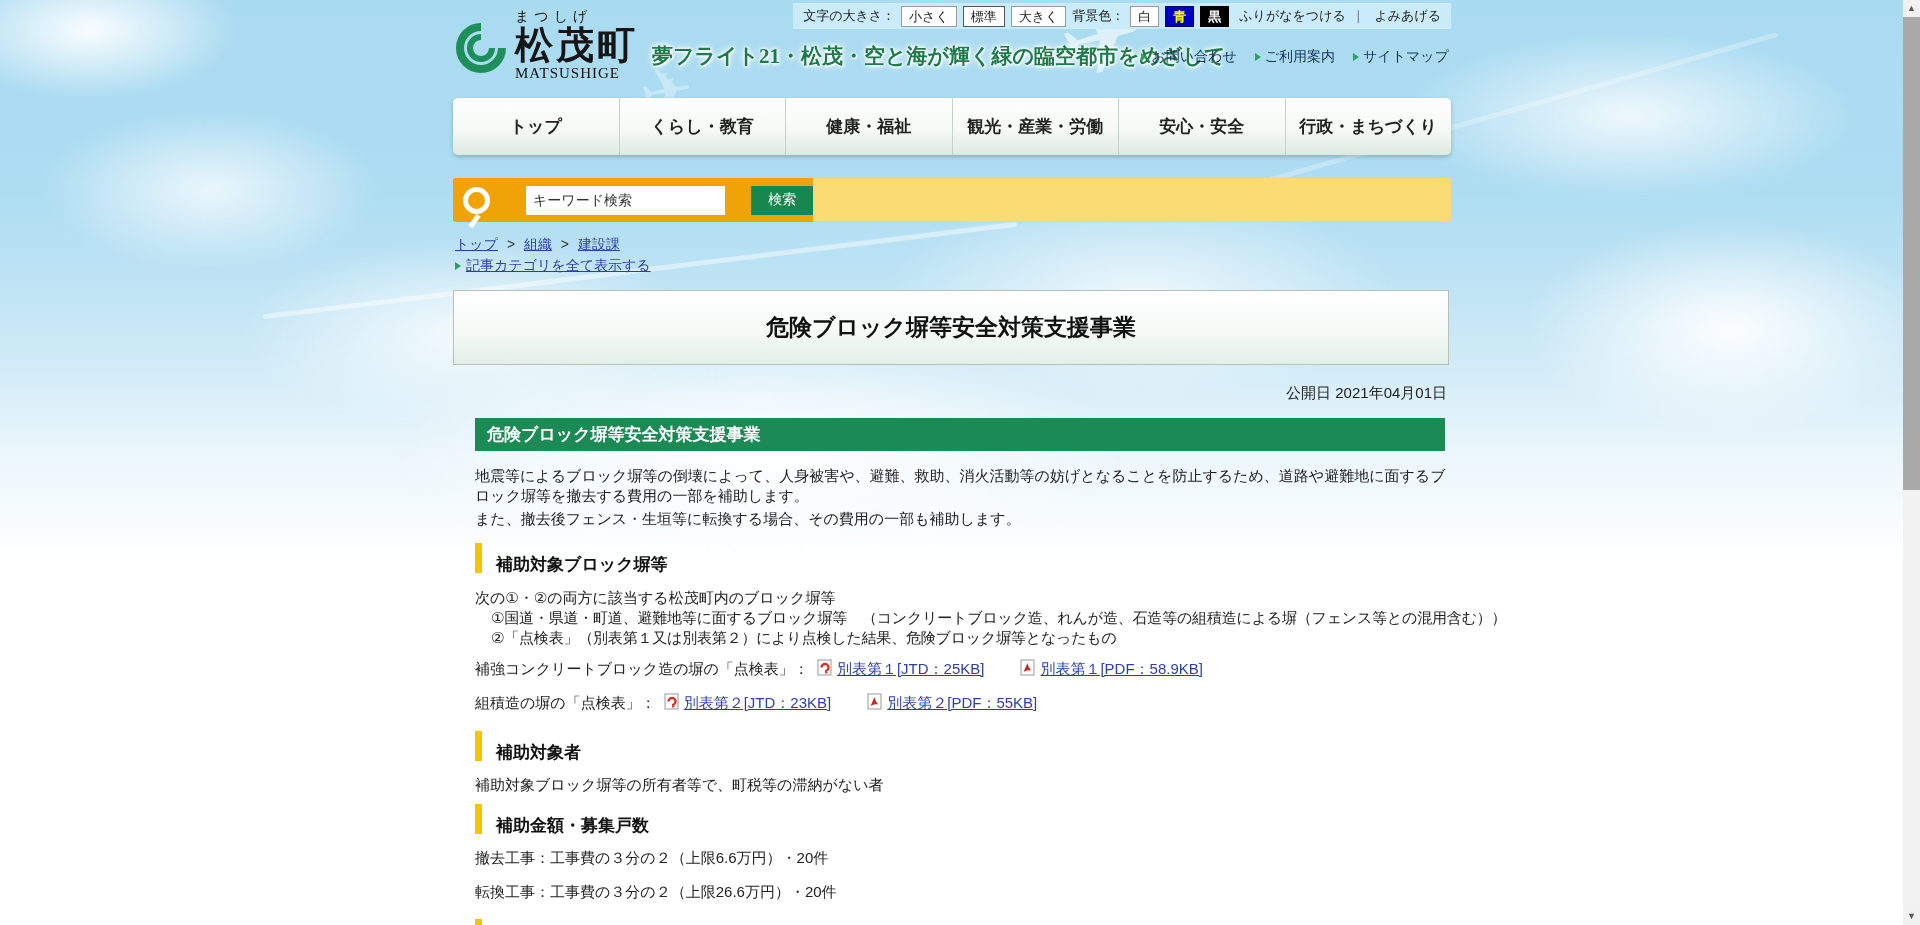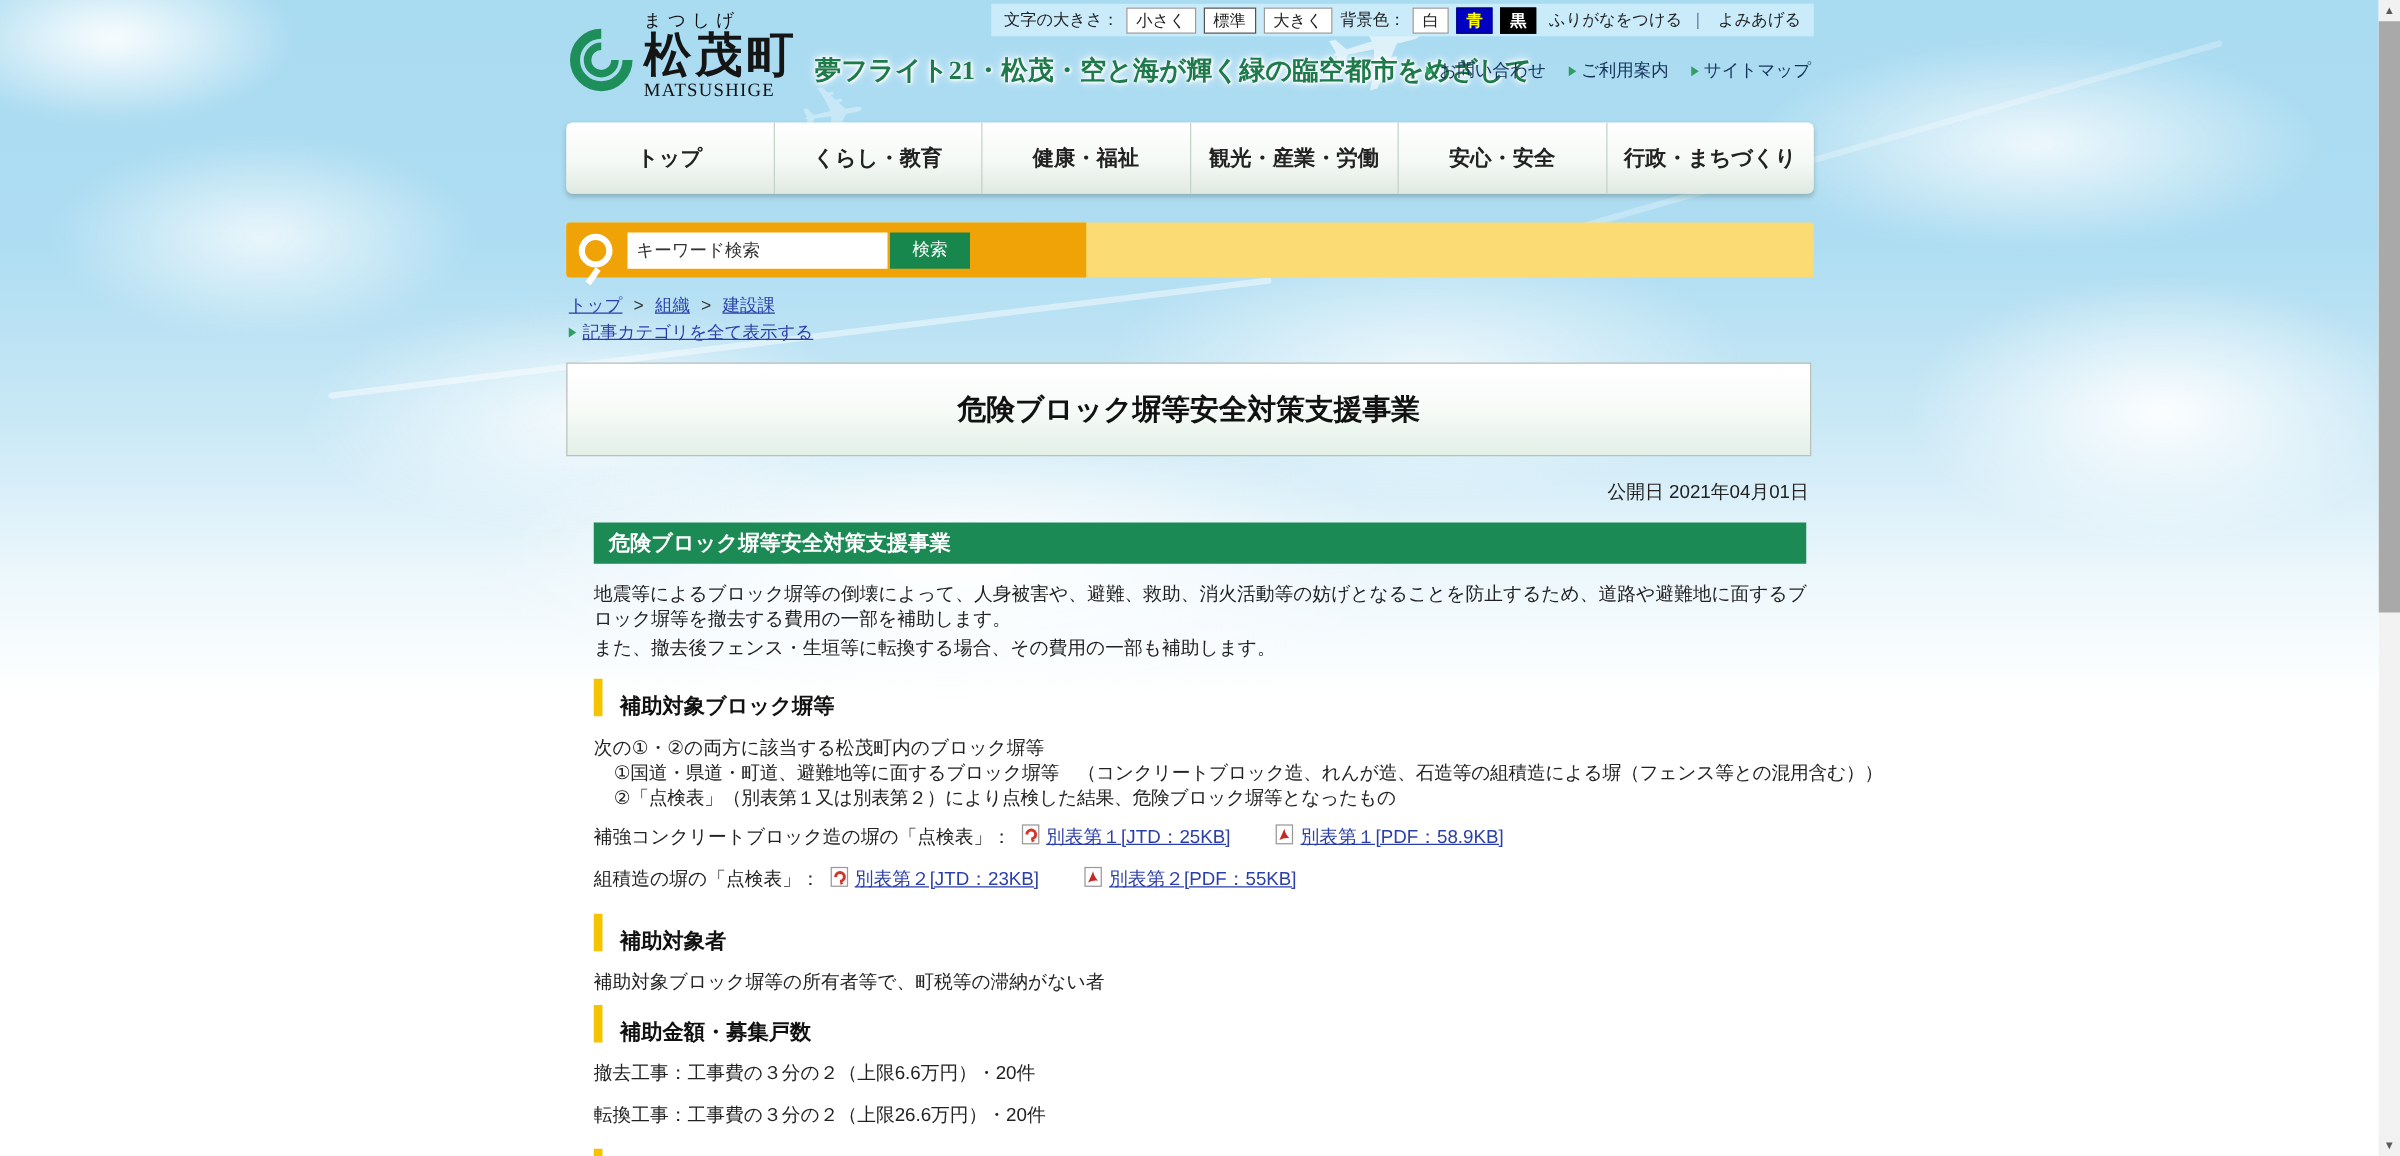--- a/index.html
+++ b/index.html
@@ -68,22 +68,22 @@
   
   .nav { position:absolute; top:98px; left:0; width:998px; height:57px; display:flex;
          background:linear-gradient(180deg,#FFFFFF 0%,#F5F9F5 55%,#DFE9E1 100%);
          border-radius:5px; box-shadow:0 2px 4px rgba(40,70,50,.28); overflow:hidden; }
   .nav-item { flex:1; display:flex; align-items:center; justify-content:center; font-size:17px; font-weight:bold;
               color:#222; border-right:1px solid #C5D2C8; cursor:pointer; }
   .nav-item:last-child { border-right:none; }
 
   
   .searchbar { position:absolute; top:178px; left:0; width:998px; height:44px; background:#FBDB74; border-radius:3px; }
-  .search-left { position:absolute; left:0; top:0; width:416px; height:44px; background:#F0A306;
-                 border-radius:3px 0 0 3px; display:flex; align-items:center; }
+  .search-left { position:absolute; left:0; top:0; width:360px; height:44px; background:#F0A306;
+                 border-radius:3px 0 0 3px; display:flex; align-items:center;gap:24px; }
   .mag { position:relative; width:27px; height:27px; border:5px solid #fff; border-radius:50%; margin-left:10px; flex:none; }
   .mag::after { content:""; position:absolute; left:4px; top:22px; width:5px; height:14px; background:#fff; transform:rotate(35deg); }
   .search-input { margin-left:12px; width:208px; height:29px; border:none; font-size:14px; padding:0 7px;
                   font-family:inherit; color:#222; }
   .search-input::placeholder { color:#333; opacity:1; }
   .search-btn { width:64px; height:29px; margin-left:2px; background:#17874E; color:#fff; border:none;
                 font-size:14px; cursor:pointer; font-family:inherit; }
   .finders { position:absolute; left:385px; top:6px; display:flex; gap:17px; }
   .finder-btn { width:188px; height:32px; background:#fff; border:1px solid #C9C9C9; border-radius:3px;
                 font-size:14px; color:#333; display:flex; align-items:center; justify-content:center;

